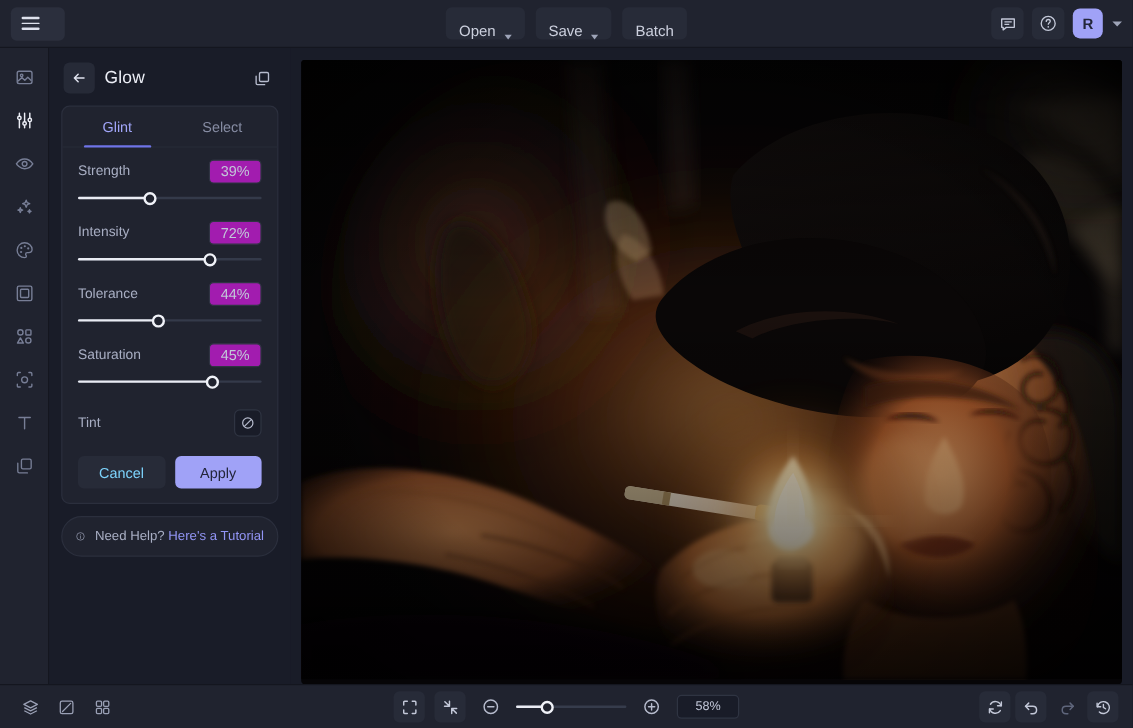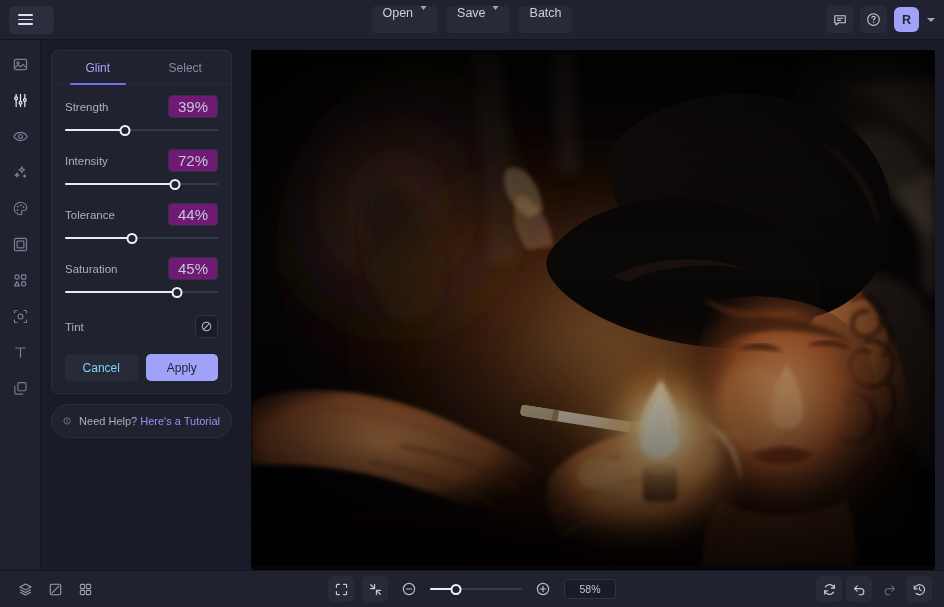--- a/index.html
+++ b/index.html
@@ -34,21 +34,21 @@
   .brand-label { font-size: 12.5px; color: #e6e8f1; letter-spacing: .1px; white-space: nowrap; }
 
   .center-group {
     position: absolute; left: 50%; transform: translateX(-50%);
     display: flex; align-items: center; gap: 9px;
   }
   .tb-btn {
     background: #272b38; border: none; border-radius: 5px;
     height: 27px; padding: 0 11px;
     color: #ccd0de; font-size: 12.5px; font-family: inherit;
-    display: flex; align-items: flex-start; gap: 7px; cursor: pointer;
+    display: flex; align-items: flex-end; gap: 7px; cursor: pointer;
   }
   .caret { width: 0; height: 0; border-left: 3.5px solid transparent; border-right: 3.5px solid transparent; border-top: 4px solid #9ea4b8; }
 
   .right-group { margin-left: auto; display: flex; align-items: center; gap: 7px; }
   .icon-btn {
     width: 27px; height: 27px; border-radius: 5px;
     background: #272b38; border: none;
     display: flex; align-items: center; justify-content: center;
     cursor: pointer;
   }
@@ -118,22 +118,22 @@
   .tab.active::after {
     content: ""; position: absolute; left: 50%; transform: translateX(-50%);
     bottom: -1px; width: 56px; height: 2px; background: #6f74e8; border-radius: 2px;
   }
 
   .sliders { padding: 10px 13px 0 13px; }
   .slider-row { margin-bottom: 13px; }
   .slider-head { display: flex; align-items: center; justify-content: space-between; margin-bottom: 6px; }
   .slider-label { font-size: 11.5px; color: #a8aec3; }
   .slider-value {
-    font-size: 15px; color: #c2c7d8;
-    background: #701a75; border: 1px solid #2f3442;
+    font-size: 12px; color: #c2c7d8;
+    background: #a21caf; border: 1px solid #2f3442;
     border-radius: 4px; padding: 2px 9px; min-width: 44px; 
   }
   .track {
     position: relative; height: 12px; display: flex; align-items: center; cursor: pointer;
   }
   .track .rail-line { position: absolute; left: 0; right: 0; height: 2px; background: #343a4a; border-radius: 2px; }
   .track .fill { position: absolute; left: 0; height: 2px; background: #e9ebf3; border-radius: 2px; }
   .track .thumb {
     position: absolute; width: 11px; height: 11px;
     background: #20232f; border: 2px solid #f0f2f8; border-radius: 50%;
@@ -315,20 +315,34 @@
       </div>
       <div class="rail-item">
         <svg width="17" height="17" viewBox="0 0 18 18" fill="none" stroke-width="1.2">
           <rect x="6.2" y="2.8" width="8.6" height="8.6" rx="1.3"></rect>
           <path d="M11.5 14.9H4.4c-.8 0-1.4-.6-1.4-1.4V6.4" stroke-linecap="round"></path>
         </svg>
       </div>
     </div>
 
     <div class="panel">
+      <div class="panel-head">
+        <button class="back-btn">
+          <svg width="14" height="14" viewBox="0 0 16 16" fill="none" stroke="#dfe2ee" stroke-width="1.4" stroke-linecap="round" stroke-linejoin="round">
+            <path d="M12.6 8H3.6M7 4.4L3.4 8l3.6 3.6"></path>
+          </svg>
+        </button>
+        <span class="panel-title">Glow</span>
+        <div class="panel-head-action">
+          <svg width="15" height="15" viewBox="0 0 16 16" fill="none" stroke="#b6bbcd" stroke-width="1.2">
+            <rect x="5.6" y="2.6" width="8" height="8" rx="1.2"></rect>
+            <path d="M10.2 13.4H3.8c-.7 0-1.2-.5-1.2-1.2V5.8" stroke-linecap="round"></path>
+          </svg>
+        </div>
+      </div>
 
       <div class="card">
         <div class="tabs">
           <div class="tab active">Glint</div>
           <div class="tab">Select</div>
         </div>
 
         <div class="sliders">
           <div class="slider-row">
             <div class="slider-head">

